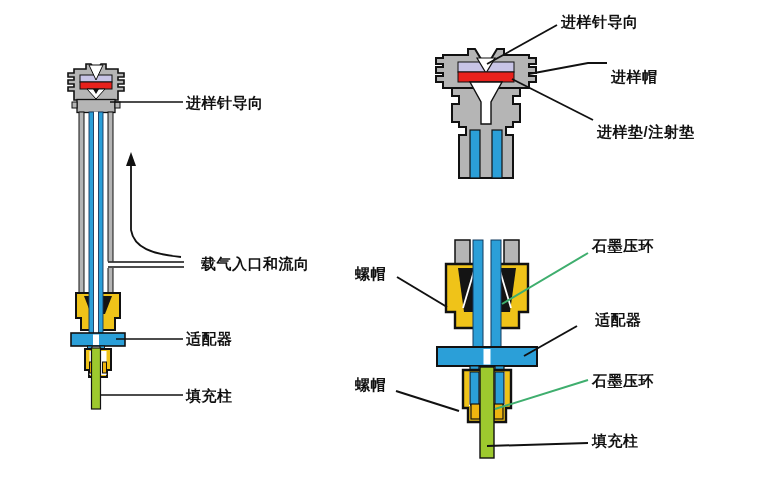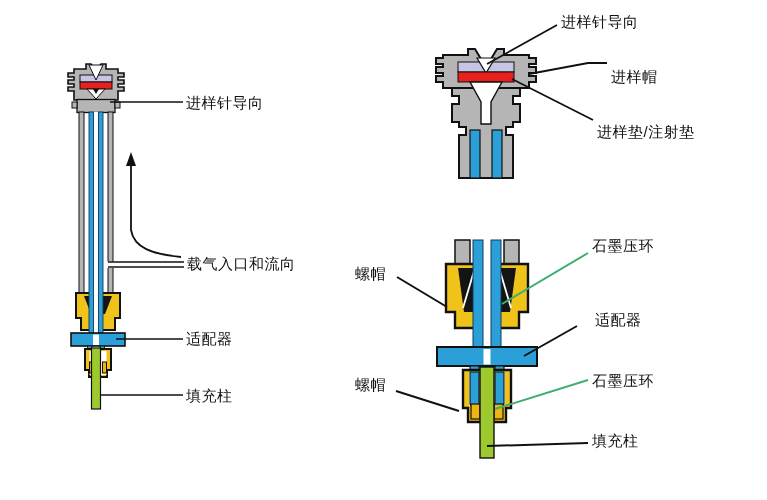--- a/index.html
+++ b/index.html
@@ -7,21 +7,21 @@
     position:relative;
     width:767px;height:500px;
     background:#fff;
     overflow:hidden;
     font-family:"Liberation Sans","DejaVu Sans",sans-serif;
   }
   #drawing{position:absolute;left:0;top:0;}
   .lbl{
     position:absolute;
     font-size:15px;
-    font-weight:normal;
+    font-weight:bold;
     color:#111;
     white-space:nowrap;
     line-height:18px;
     letter-spacing:0.5px;
   }
 </style>
 </head>
 <body>
 
 <div id="canvas">
@@ -138,21 +138,21 @@
     <line x1="397" y1="277" x2="447" y2="307" stroke="#111" stroke-width="2"></line>
     <line x1="502" y1="304" x2="588" y2="253" stroke="#3fae6e" stroke-width="2"></line>
     <line x1="524" y1="356" x2="577" y2="326" stroke="#111" stroke-width="2"></line>
     <line x1="396" y1="391" x2="459" y2="411" stroke="#111" stroke-width="2"></line>
     <line x1="495" y1="409" x2="588" y2="380" stroke="#3fae6e" stroke-width="2"></line>
     <line x1="487" y1="446" x2="588" y2="443" stroke="#111" stroke-width="2"></line>
   </g>
 </svg>
 
   <div class="lbl" style="left:186px;top:94px">进样针导向</div>
-  <div class="lbl" style="left:187px;top:255px">载气入口和流向</div>
+  <div class="lbl" style="left:201px;top:255px">载气入口和流向</div>
   <div class="lbl" style="left:186px;top:330px">适配器</div>
   <div class="lbl" style="left:186px;top:387px">填充柱</div>
 
   <div class="lbl" style="left:561px;top:13px">进样针导向</div>
   <div class="lbl" style="left:611px;top:68px">进样帽</div>
   <div class="lbl" style="left:597px;top:123px">进样垫/注射垫</div>
 
   <div class="lbl" style="left:355px;top:265px">螺帽</div>
   <div class="lbl" style="left:592px;top:237px">石墨压环</div>
   <div class="lbl" style="left:595px;top:311px">适配器</div>

